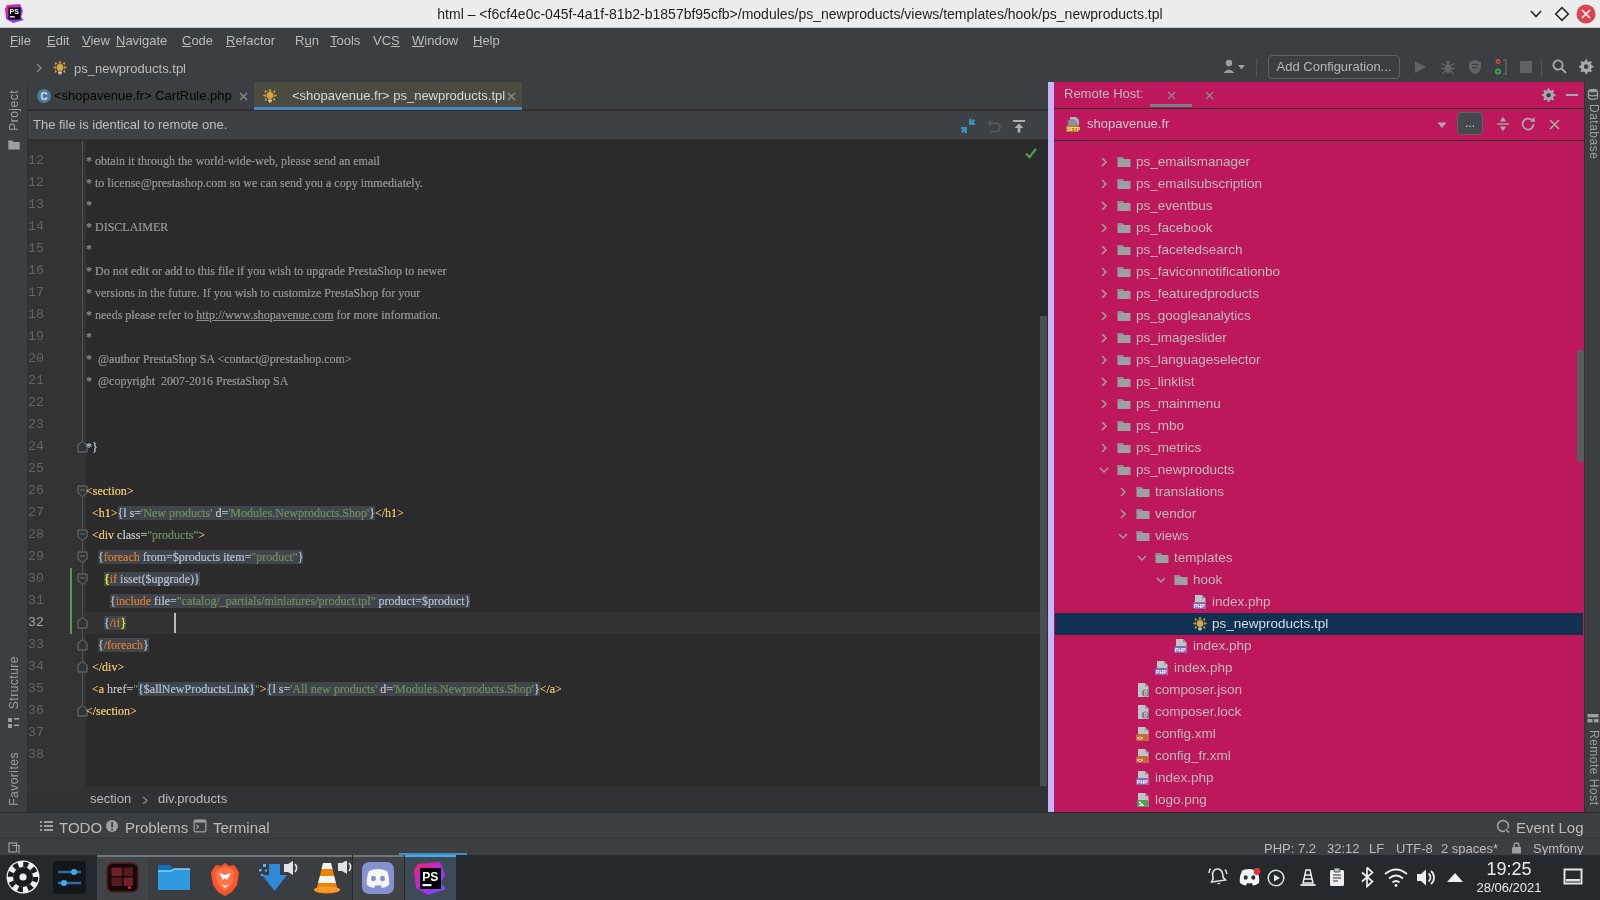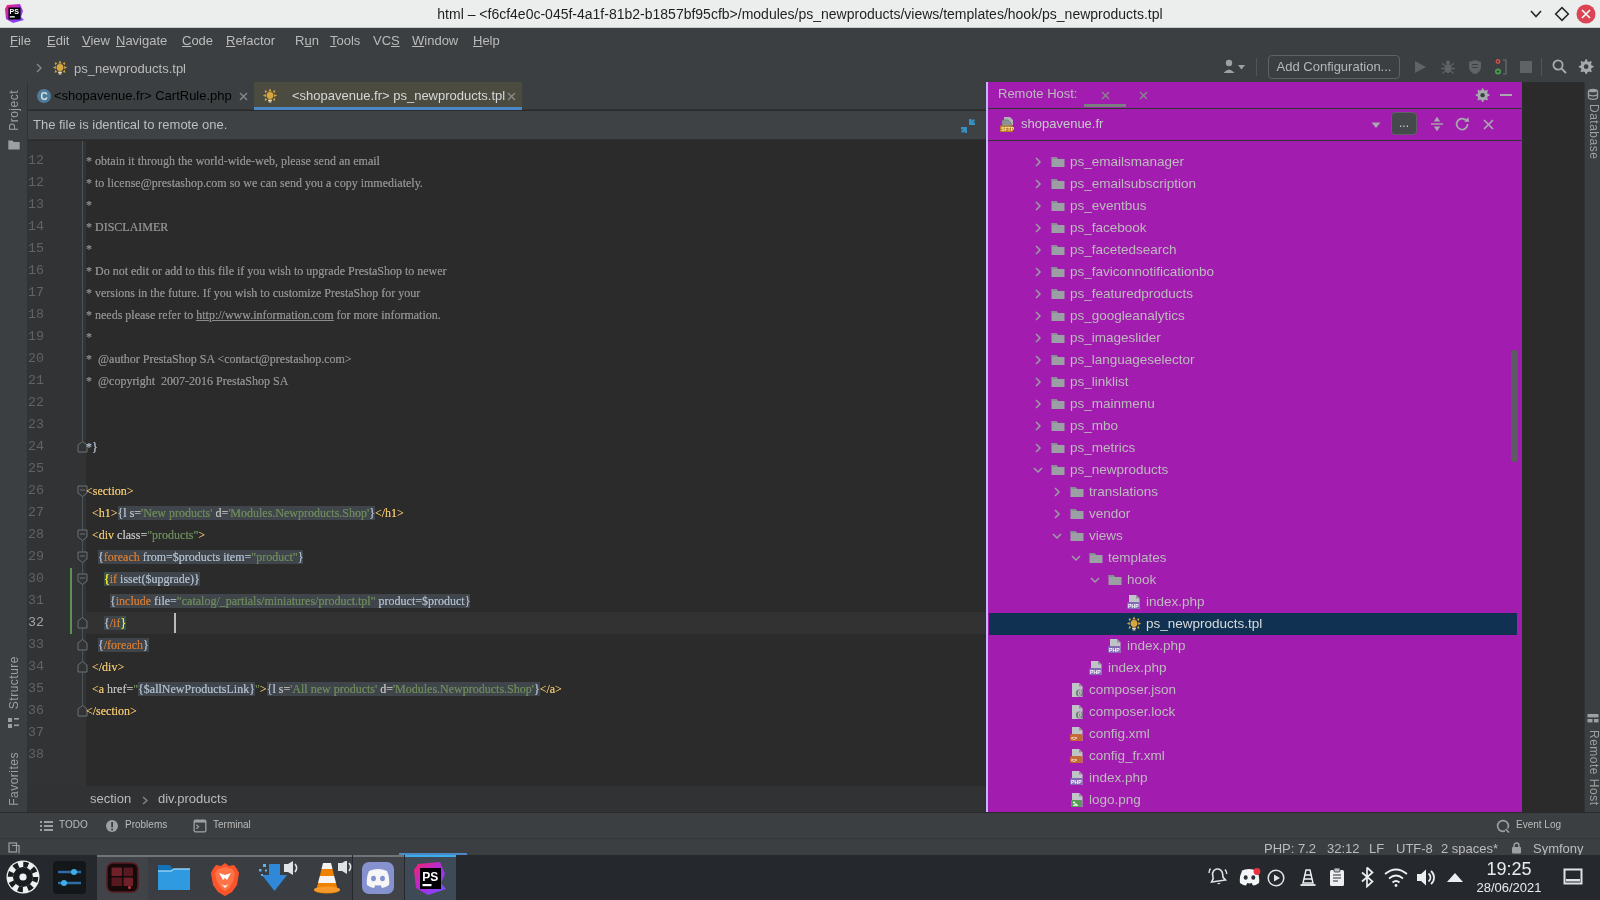--- a/index.html
+++ b/index.html
@@ -23,24 +23,24 @@
 
 #editor{position:absolute;left:28px;top:141px;width:1020px;height:645px;background:#2b2b2b}
 #gutter{position:absolute;left:0;top:0;width:58px;height:645px;background:#313335}
 .ln{position:absolute;left:0;width:15px;text-align:right;height:22px;line-height:22px;font-family:"Liberation Mono",monospace;font-size:13.333px;color:#606366}
 .cl{position:absolute;left:58px;height:22px;line-height:22px;font-family:Liberation Serif, serif;font-size:12px;color:#a9b7c6;white-space:pre;text-shadow:0 0 .6px currentColor}
 .c{color:#8c8c8c}.t{color:#e8bf6a}.a{color:#bababa}.s{color:#6a8759}.k{color:#cc7832}.w{color:#a9b7c6}
 .sm{background:#40444b}
 .mb{background:#3a514e;color:#ffef28}
 .lnk{text-decoration:underline}
 
-#rpanel{position:absolute;left:986px;top:82px;width:536px;height:730px;background:#a21caf;border-left:2px solid #c4b5fd}
+#rpanel{position:absolute;left:1048px;top:82px;width:536px;height:730px;background:#be185d;border-left:6px solid #c4b5fd}
 .trow{position:absolute;left:0;width:528px;height:22px;line-height:22px;color:#bbbbbb;font-size:13.5px}
 
-#btnrow{position:absolute;left:0;top:812px;width:1600px;height:26px;background:#3c3f41;border-top:1px solid #2b2b2b;color:#bbbbbb;font-size:10px}
+#btnrow{position:absolute;left:0;top:812px;width:1600px;height:26px;background:#3c3f41;border-top:1px solid #2b2b2b;color:#bbbbbb;font-size:15px}
 #statusbar{position:absolute;left:0;top:838px;width:1600px;height:17px;background:#3c3f41;border-top:1px solid #323639;color:#bbbbbb;font-size:13px}
 
 #taskbar{position:absolute;left:0;top:855px;width:1600px;height:45px;background:#25292d}
 .tile{position:absolute;top:0;width:51px;height:45px;background:#3a3e43;border-top:2px solid #70757a}
 .ticon{position:absolute;top:6px}
 .tray{position:absolute;top:13px}
 </style></head><body>
 <div id="titlebar">
 <svg class="abs" style="left:4px;top:3px" width="21" height="21" viewBox="0 0 21 21">
 <defs>
@@ -270,21 +270,21 @@
 <svg class="abs" style="left:49px;top:564px" width="11" height="12" viewBox="0 0 11 12">
       <path d="M1 11 h9 V4 L5.5 0.5 L1 4 z" fill="#313335" stroke="#6e7274" stroke-width="1"></path>
     </svg>
 <div class="cl" style="top:9px"><span class="c">* obtain it through the world-wide-web, please send an email</span></div>
 <div class="cl" style="top:31px"><span class="c">* to license@prestashop.com so we can send you a copy immediately.</span></div>
 <div class="cl" style="top:53px"><span class="c">*</span></div>
 <div class="cl" style="top:75px"><span class="c">* DISCLAIMER</span></div>
 <div class="cl" style="top:97px"><span class="c">*</span></div>
 <div class="cl" style="top:119px"><span class="c">* Do not edit or add to this file if you wish to upgrade PrestaShop to newer</span></div>
 <div class="cl" style="top:141px"><span class="c">* versions in the future. If you wish to customize PrestaShop for your</span></div>
-<div class="cl" style="top:163px"><span class="c">* needs please refer to <span class="lnk">http://www.information.com</span> for more information.</span></div>
+<div class="cl" style="top:163px"><span class="c">* needs please refer to <span class="lnk">http://www.shopavenue.com</span> for more information.</span></div>
 <div class="cl" style="top:185px"><span class="c">*</span></div>
 <div class="cl" style="top:207px"><span class="c">*  @author PrestaShop SA &lt;contact@prestashop.com&gt;</span></div>
 <div class="cl" style="top:229px"><span class="c">*  @copyright  2007-2016 PrestaShop SA</span></div>
 <div class="cl" style="top:295px"><span class="w">*}</span></div>
 <div class="cl" style="top:339px"><span class="t">&lt;section&gt;</span></div>
 <div class="cl" style="top:361px">  <span class="t">&lt;h1&gt;</span><span class="sm"><span class="w">{l</span><span class="a"> s=</span><span class="s">'New products'</span><span class="a"> d=</span><span class="s">'Modules.Newproducts.Shop'</span><span class="w">}</span></span><span class="t">&lt;/h1&gt;</span></div>
 <div class="cl" style="top:383px">  <span class="t">&lt;div</span><span class="a"> class=</span><span class="s">"products"</span><span class="t">&gt;</span></div>
 <div class="cl" style="top:405px">    <span class="sm"><span class="w">{</span><span class="k">foreach</span><span class="w"> from=$products item=</span><span class="s">"product"</span><span class="w">}</span></span></div>
 <div class="cl" style="top:427px">      <span class="sm"><span class="mb">{</span><span class="k">if</span><span class="w"> isset($upgrade)}</span></span></div>
 <div class="cl" style="top:449px">        <span class="sm"><span class="w">{</span><span class="k">include</span><span class="w"> file=</span><span class="s">"catalog/_partials/miniatures/product.tpl"</span><span class="w"> product=$product}</span></span></div>

